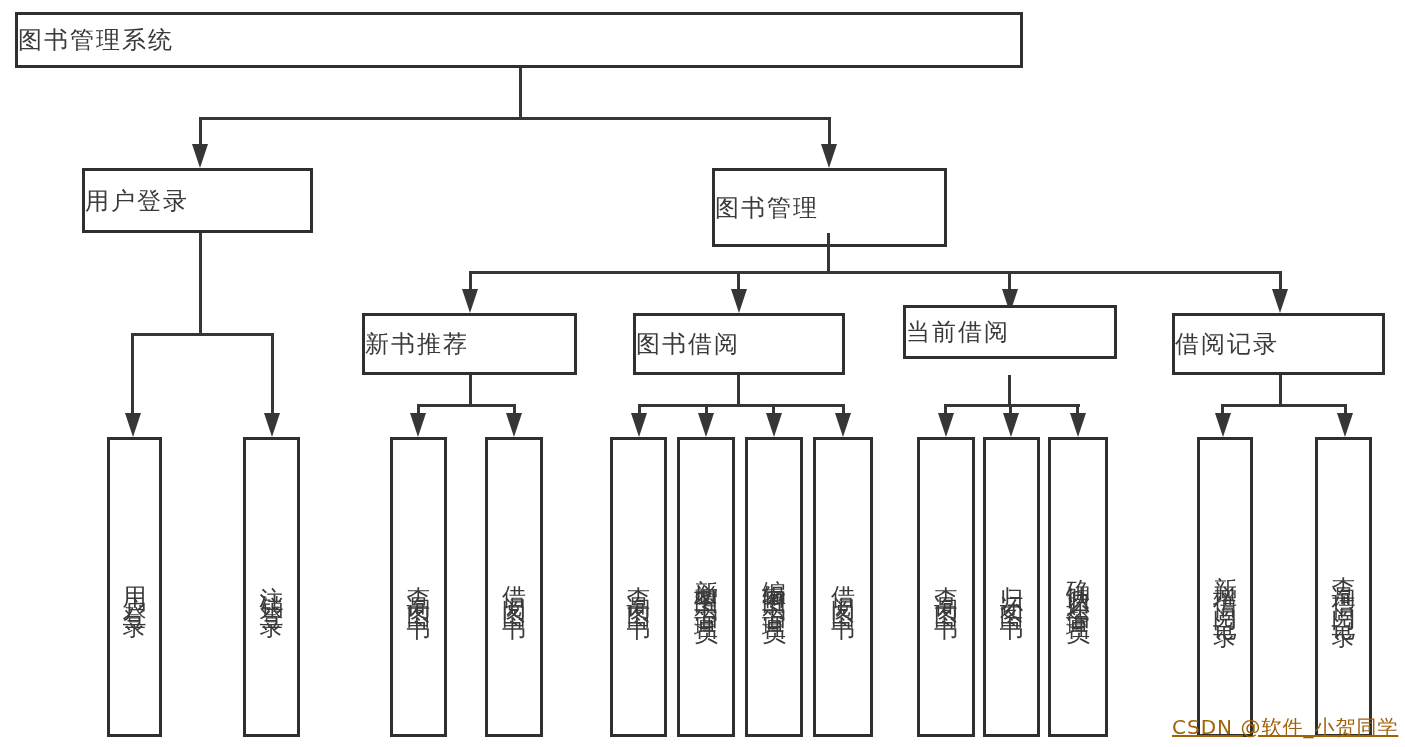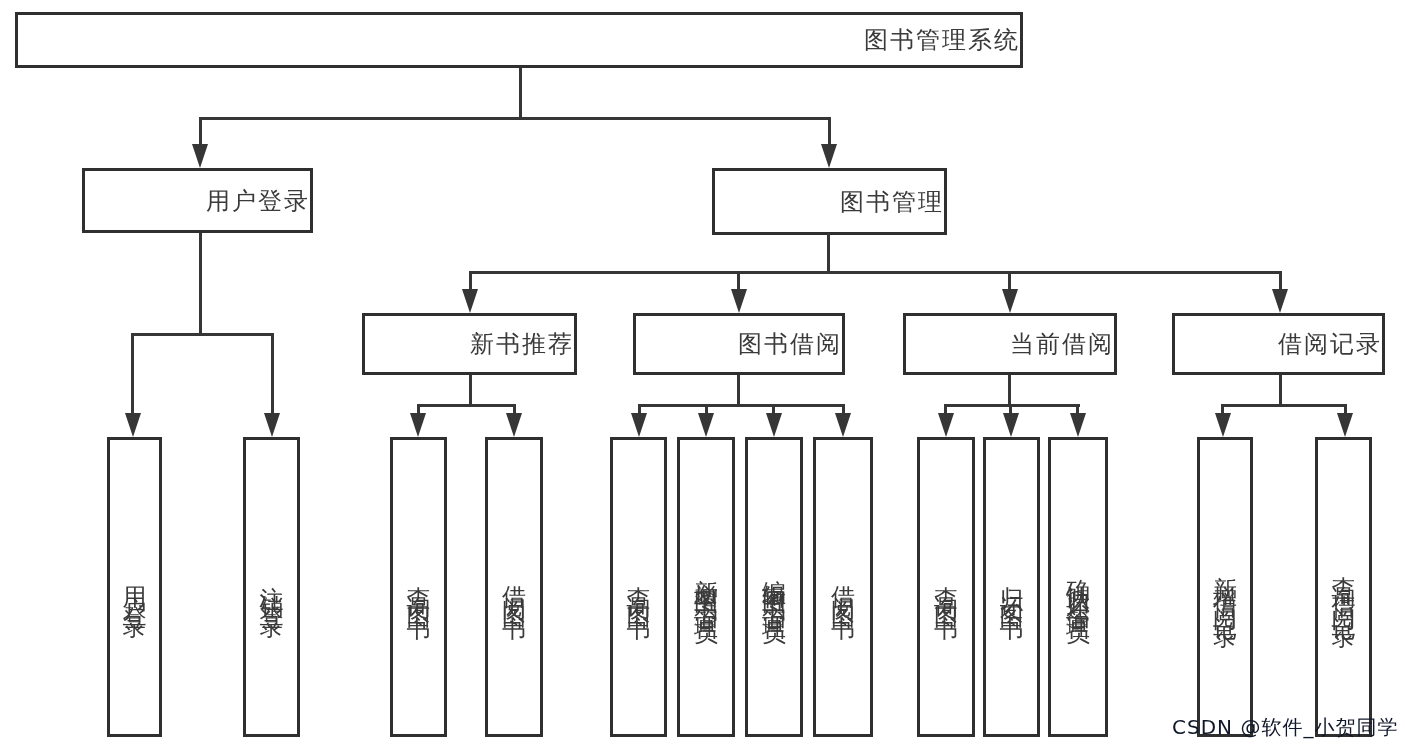--- a/index.html
+++ b/index.html
@@ -11,21 +11,21 @@
     font-family: "DejaVu Sans", "Liberation Sans", sans-serif;
     overflow: hidden;
   }
   .node {
     position: absolute;
     box-sizing: border-box;
     border: 3px solid #2f2f2f;
     background: #ffffff;
     display: flex;
     align-items: center;
-    justify-content: flex-end;
+    justify-content: flex-start;
     color: #3a3a3a;
     font-size: 24px;
     letter-spacing: 2px;
     white-space: nowrap;
   }
   .leaf {
     position: absolute;
     box-sizing: border-box;
     border: 3px solid #2f2f2f;
     background: #ffffff;
@@ -58,23 +58,24 @@
     border-left: 8px solid transparent;
     border-right: 8px solid transparent;
     border-top: 24px solid #363636;
   }
   .watermark {
     position: absolute;
     left: 1172px;
     top: 714px;
     width: 215px;
     font-size: 20px;
-    color: #0f172a;
+    color: #a16207;
     white-space: nowrap;
     letter-spacing: 1px;
+    text-decoration: underline;
   }
 </style>
 </head>
 <body>
 
 <div class="canvas">
 
   <div class="node" style="left:15px; top:12px; width:1008px; height:56px">
     <span>图书管理系统</span>
   </div>
@@ -82,21 +83,21 @@
   <div class="vline" style="left:519px; top:68px; height:50px"></div>
   <div class="hline" style="left:199px; top:117px; width:632px"></div>
   <div class="vline" style="left:199px; top:117px; height:44px"></div>
   <div class="vline" style="left:828px; top:117px; height:44px"></div>
   <div class="arrow" style="left:192px; top:144px"></div>
   <div class="arrow" style="left:821px; top:144px"></div>
 
   <div class="node" style="left:82px; top:168px; width:231px; height:65px">
     <span>用户登录</span>
   </div>
-  <div class="node" style="left:712px; top:168px; width:235px; height:67px">
+  <div class="node" style="left:712px; top:168px; width:235px; height:79px">
     <span>图书管理</span>
   </div>
 
   <div class="vline" style="left:199px; top:233px; height:103px"></div>
   <div class="hline" style="left:131px; top:333px; width:143px"></div>
   <div class="vline" style="left:131px; top:333px; height:98px"></div>
   <div class="vline" style="left:271px; top:333px; height:98px"></div>
   <div class="arrow" style="left:125px; top:413px"></div>
   <div class="arrow" style="left:264px; top:413px"></div>
 
@@ -110,21 +111,21 @@
   <div class="arrow" style="left:731px; top:289px"></div>
   <div class="arrow" style="left:1002px; top:289px"></div>
   <div class="arrow" style="left:1272px; top:289px"></div>
 
   <div class="node" style="left:633px; top:313px; width:212px; height:62px">
     <span>图书借阅</span>
   </div>
   <div class="node" style="left:362px; top:313px; width:215px; height:62px">
     <span>新书推荐</span>
   </div>
-  <div class="node" style="left:903px; top:313px; width:214px; height:62px">
+  <div class="node" style="left:903px; top:305px; width:214px; height:54px">
     <span>当前借阅</span>
   </div>
   <div class="node" style="left:1172px; top:313px; width:213px; height:62px">
     <span>借阅记录</span>
   </div>
 
   <div class="vline" style="left:469px; top:375px; height:32px"></div>
   <div class="hline" style="left:417px; top:404px; width:99px"></div>
   <div class="vline" style="left:417px; top:404px; height:27px"></div>
   <div class="vline" style="left:513px; top:404px; height:27px"></div>

